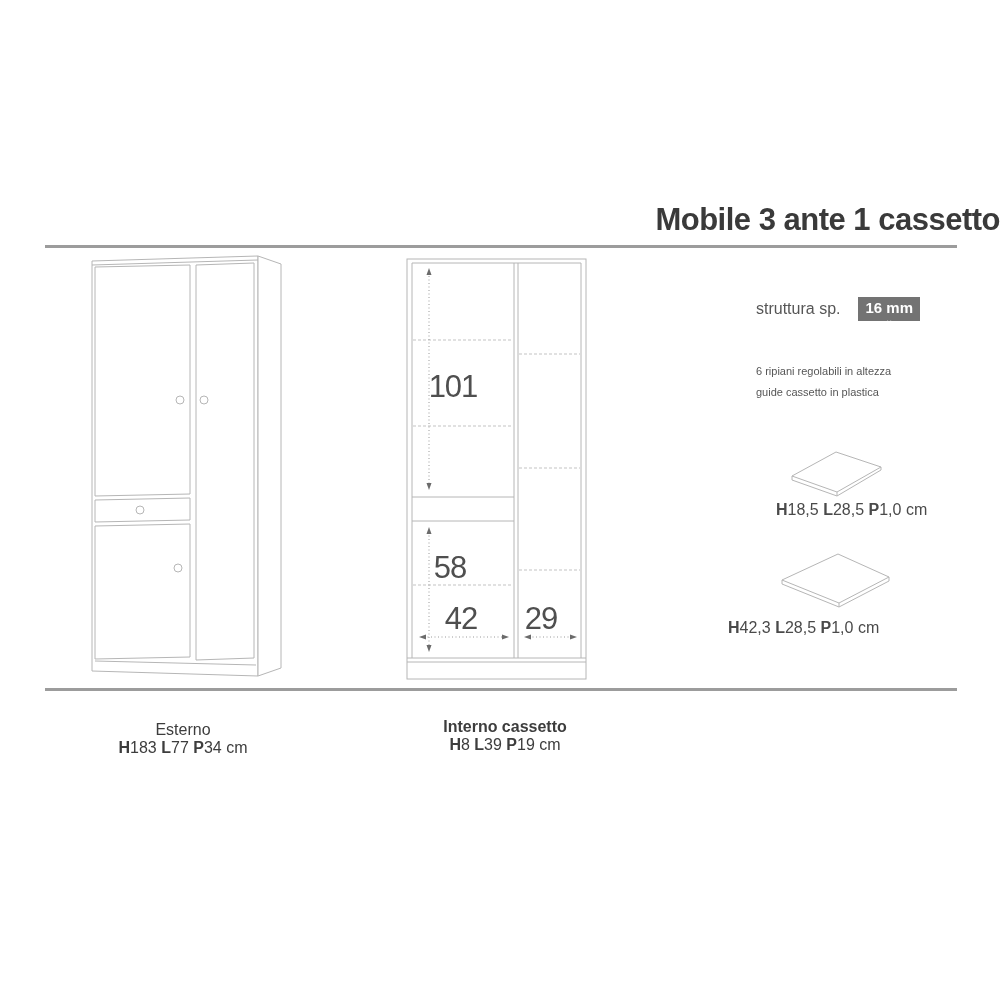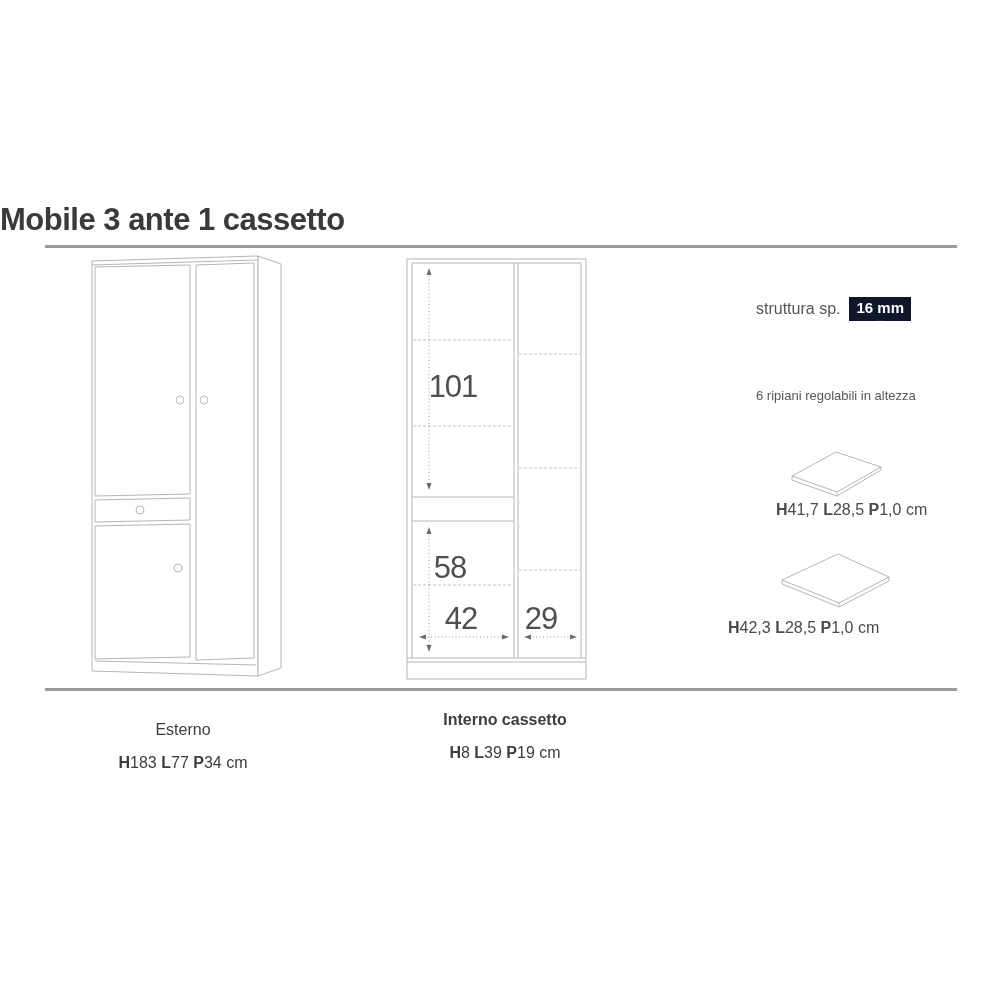--- a/index.html
+++ b/index.html
@@ -2,53 +2,53 @@
 <html><head>
 <meta charset="utf-8">
 <style>
   html,body{margin:0;padding:0;background:#ffffff;}
   .canvas{
     position:relative;width:1000px;height:1000px;background:#ffffff;
     font-family:"Liberation Sans",sans-serif;color:#4a4a4a;overflow:hidden;
   }
   .abs{position:absolute;}
   .title{
-    top:202px;left:0;width:1000px;text-align:left;
+    top:202px;left:0;width:1000px;text-align:right;
     font-size:31px;font-weight:700;color:#3a3a3a;letter-spacing:-0.5px;
   }
   .rule{left:45px;width:912px;height:3px;background:#9c9c9c;}
   .rule-top{top:245px;}
   .rule-bottom{top:688px;}
   .svg-layer{top:0;left:0;width:1000px;height:1000px;}
   .ln{stroke:#b6b6b6;stroke-width:1;fill:none;}
   .face{stroke:#b6b6b6;stroke-width:1;fill:#ffffff;}
   .shelf-dash{stroke:#c3c3c3;stroke-width:1;fill:none;stroke-dasharray:3,2;}
   .dimline{stroke:#9a9a9a;stroke-width:1;fill:none;stroke-dasharray:1,2.5;}
   .dimarrow{fill:#6b6b6b;stroke:none;}
   .dimnum{fill:#4f4f4f;font-family:"Liberation Sans",sans-serif;font-size:31px;letter-spacing:-1px;}
-  .spec-row{top:297px;left:756px;display:flex;align-items:center;gap:9px;font-size:16px;color:#565656;}
+  .spec-row{top:297px;left:756px;display:flex;align-items:center;gap:18px;font-size:16px;color:#565656;}
   .badge{
-    position:relative;background:#0f172a;color:#ffffff;font-weight:700;
+    position:relative;background:#737373;color:#ffffff;font-weight:700;
     font-size:15px;padding:2px 7px 5px 7px;line-height:17px;
   }
   .badge-arrow{
     position:absolute;left:0;right:0;bottom:-4px;text-align:center;
     color:#ffffff;font-size:9px;line-height:9px;font-weight:400;
   }
-  .notes{top:361px;left:756px;font-size:13px;line-height:21px;color:#565656;margin-top:24px;}
+  .notes{top:361px;left:756px;font-size:11px;line-height:21px;color:#565656;}
   .shelf-label{font-size:16px;color:#4a4a4a;white-space:nowrap;}
   .shelf-label-small{top:501px;left:776px;}
   .shelf-label-large{top:619px;left:728px;}
   .footer-block{text-align:center;font-size:16px;color:#3d3d3d;}
   .footer-esterno{top:701px;left:58px;width:250px;}
   .footer-interno{top:701px;left:380px;width:250px;}
   .fb-heading{font-weight:400;margin-top:20px;}
-  .fb-line{margin-top:15px;}
+  .fb-line{margin-top:0;}
   .fb-peso{margin-top:8px;}
-  .fb-heading2{font-weight:700;margin-top:10px;}
+  .fb-heading2{font-weight:700;margin-top:17px;}
 </style>
 </head>
 <body>
 
 <div class="canvas">
 
   <div class="abs title">Mobile 3 ante 1 cassetto</div>
   <div class="abs rule rule-top"></div>
   <div class="abs rule rule-bottom"></div>
 
@@ -133,23 +133,24 @@
   <div class="abs spec-row">
     <span>struttura sp.</span>
     <span class="badge">
       <span>16 mm</span>
       <span class="badge-arrow">↔</span>
     </span>
   </div>
 
   <div class="abs notes">
     <div>6 ripiani regolabili in altezza</div>
+    <div>guide cassetto in plastica</div>
   </div>
 
-  <div class="abs shelf-label shelf-label-small"><span style="font-weight: 700;">H</span><span>41,7 </span><span style="font-weight: 700;">L</span><span>28,5 </span><span style="font-weight: 700;">P</span><span>1,0 </span><span>cm</span></div>
+  <div class="abs shelf-label shelf-label-small"><span style="font-weight: 700;">H</span><span>18,5 </span><span style="font-weight: 700;">L</span><span>28,5 </span><span style="font-weight: 700;">P</span><span>1,0 </span><span>cm</span></div>
   <div class="abs shelf-label shelf-label-large"><span style="font-weight: 700;">H</span><span>42,3 </span><span style="font-weight: 700;">L</span><span>28,5 </span><span style="font-weight: 700;">P</span><span>1,0 </span><span>cm</span></div>
 
   <div class="abs footer-block footer-esterno">
     <div class="fb-heading">Esterno</div>
     <div class="fb-line"><span style="font-weight: 700;">H</span><span>183 </span><span style="font-weight: 700;">L</span><span>77 </span><span style="font-weight: 700;">P</span><span>34 </span><span>cm</span></div>
   </div>
 
   <div class="abs footer-block footer-interno">
     <div class="fb-heading2">Interno cassetto</div>
     <div class="fb-line"><span style="font-weight: 700;">H</span><span>8 </span><span style="font-weight: 700;">L</span><span>39 </span><span style="font-weight: 700;">P</span><span>19 </span><span>cm</span></div>

